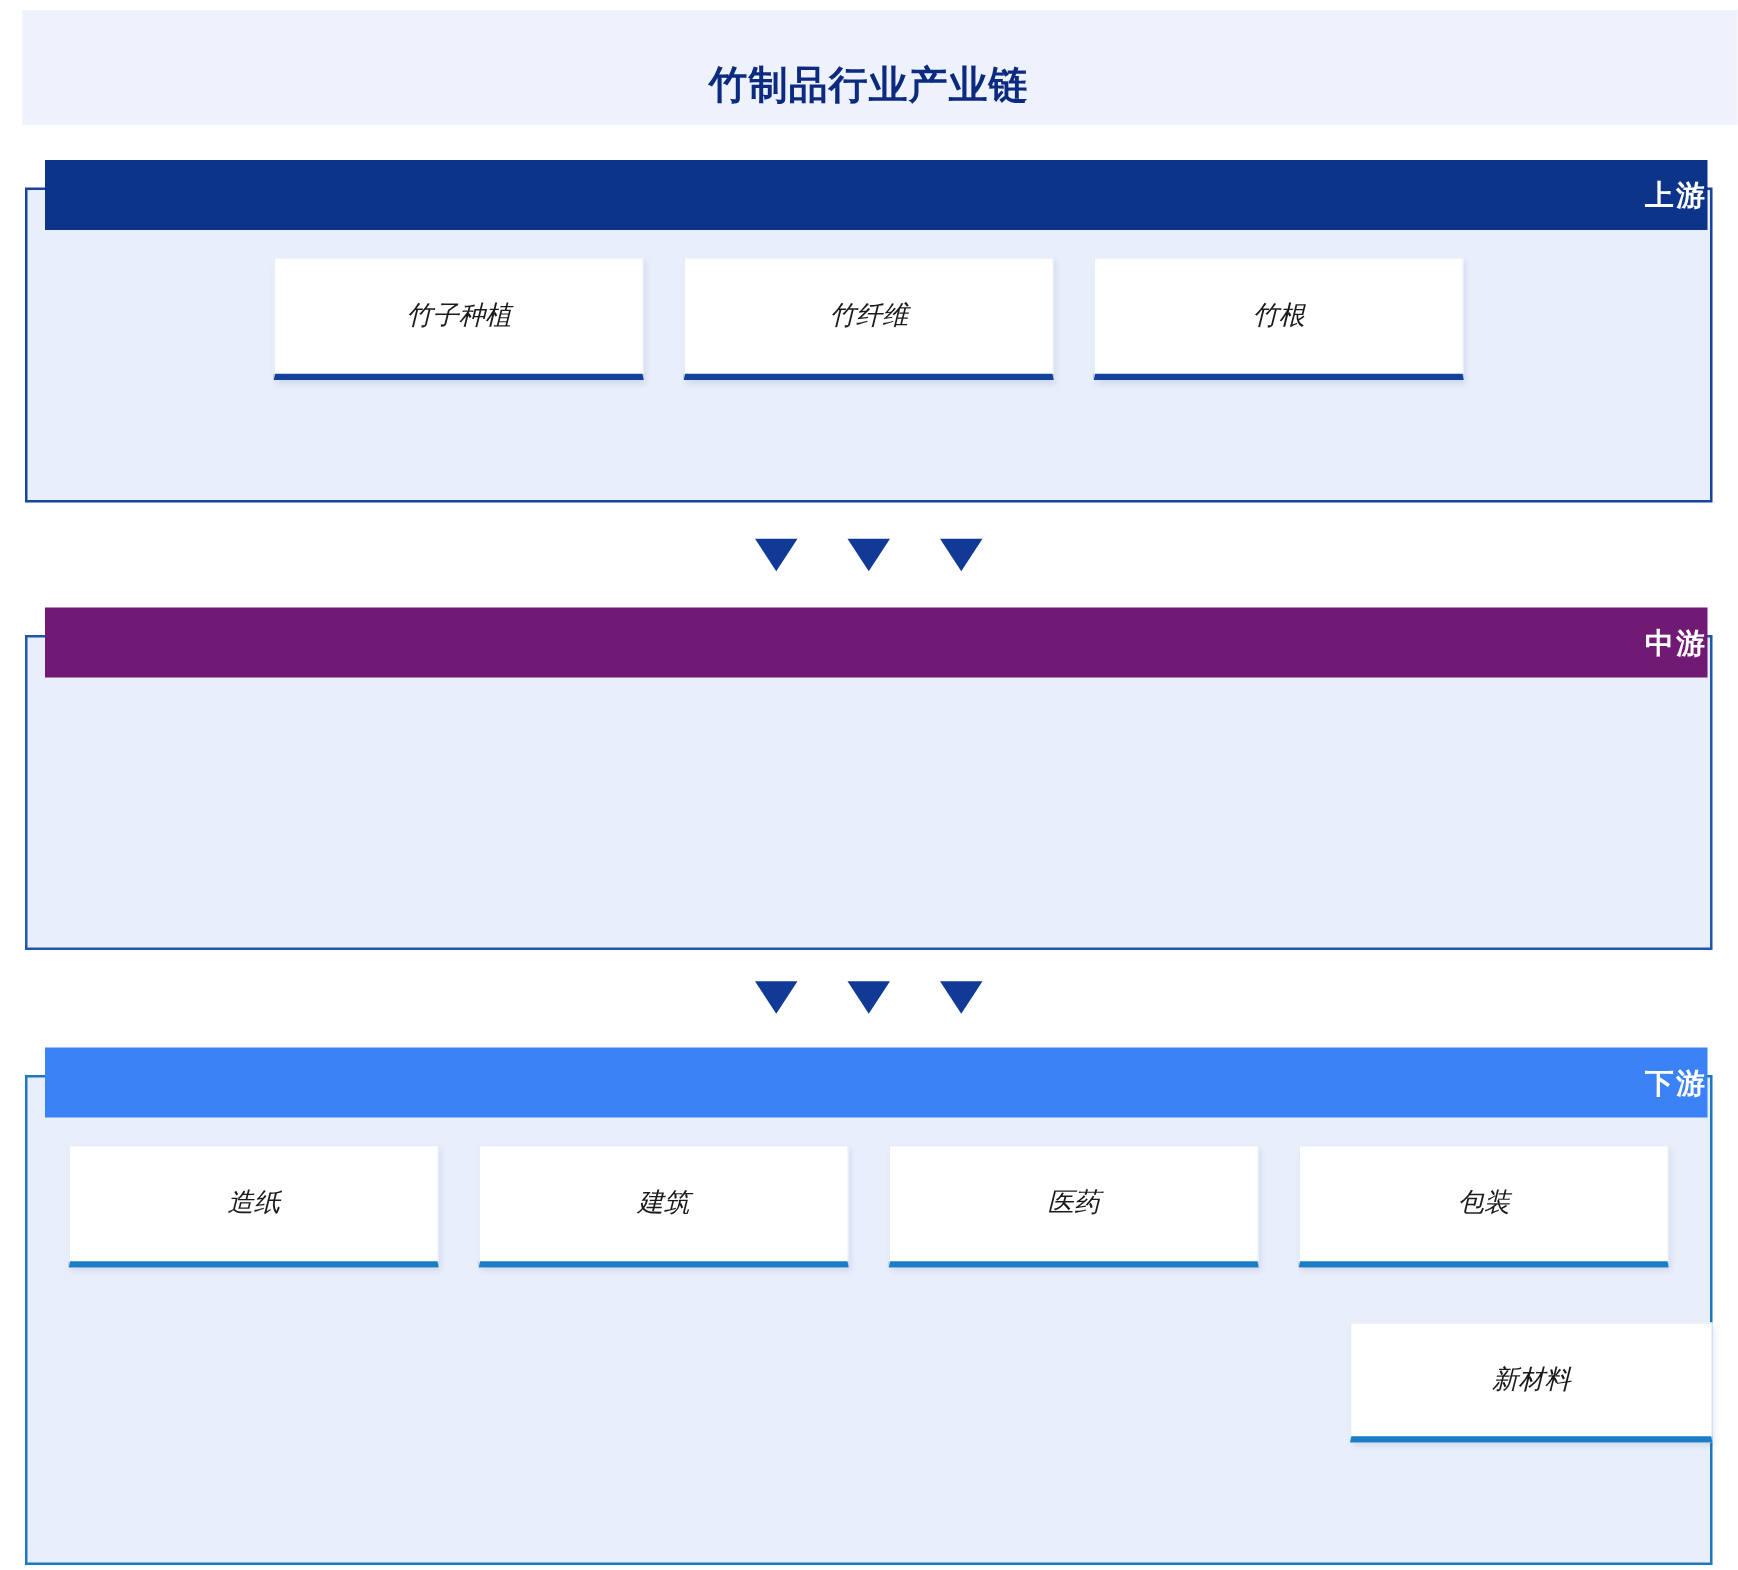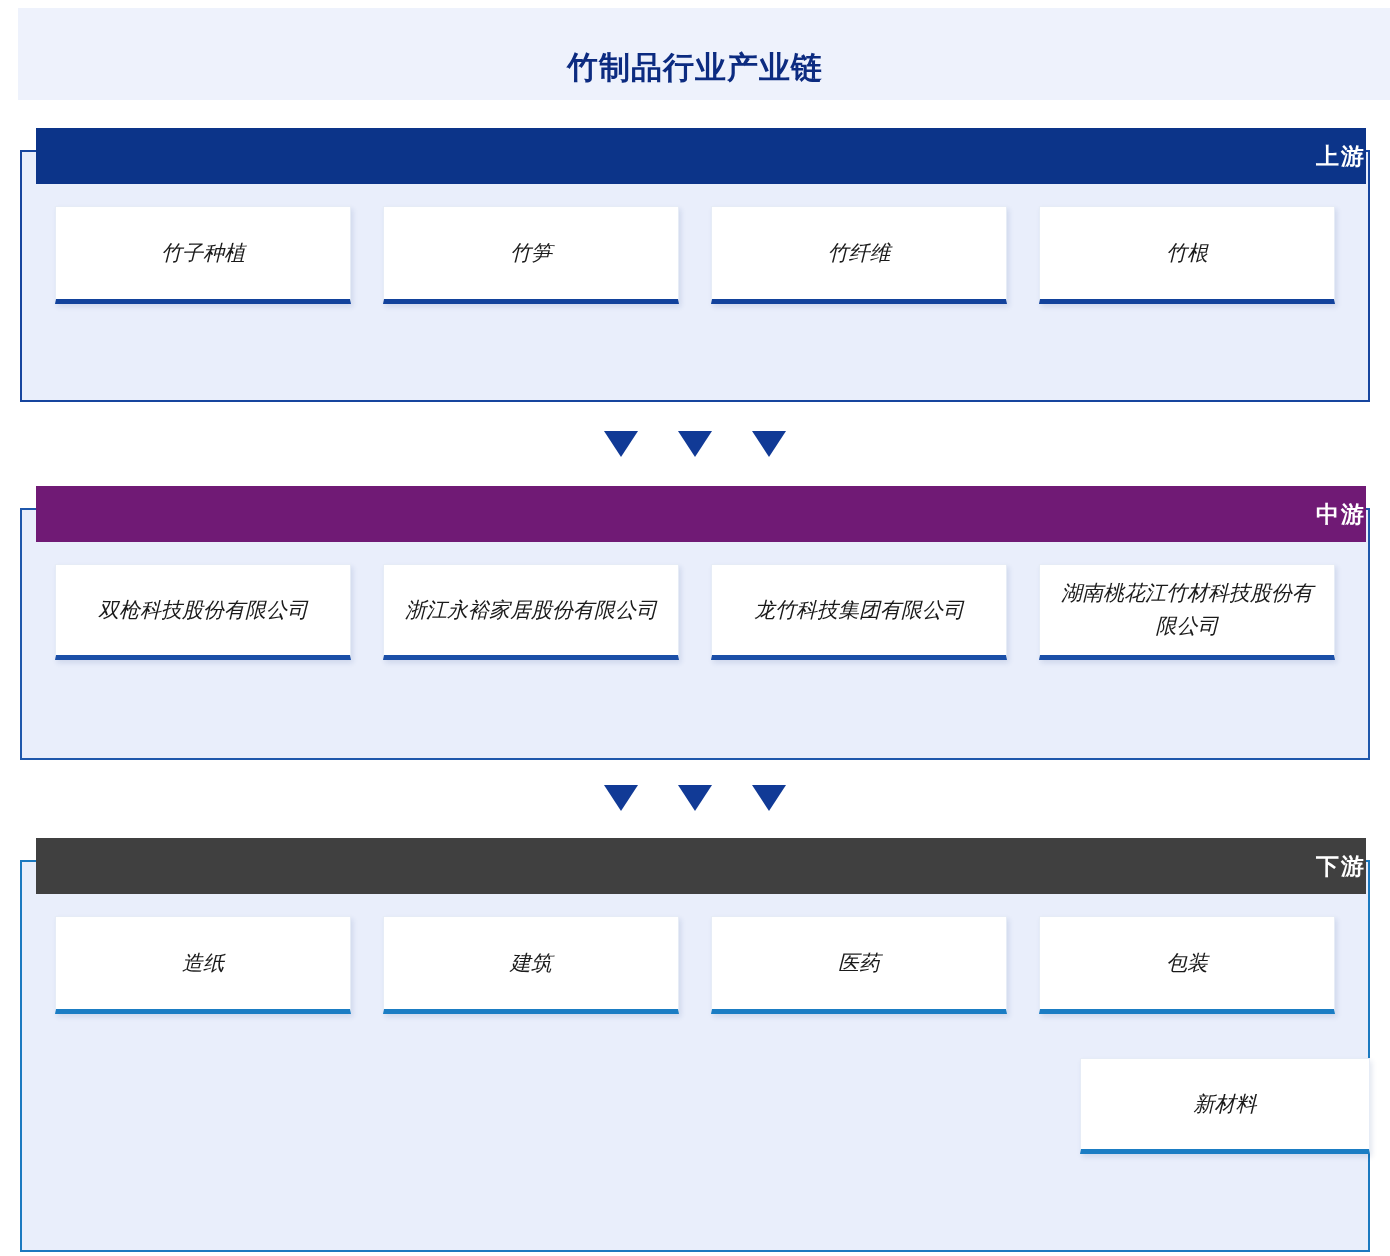--- a/index.html
+++ b/index.html
@@ -118,21 +118,21 @@
   
   #stage-upstream   { top: 128px; height: 274px; }
   #stage-upstream   .stage-header { background: #0c3489; }
   #stage-upstream   .stage-frame  { border-color: #17459e; }
 
   #stage-midstream  { top: 486px; height: 274px; }
   #stage-midstream  .stage-header { background: #701a75; }
   #stage-midstream  .stage-frame  { border-color: #1f57ab; }
 
   #stage-downstream { top: 838px; height: 414px; }
-  #stage-downstream .stage-header { background: #404040; }
+  #stage-downstream .stage-header { background: #3b82f6; }
   #stage-downstream .stage-frame  { border-color: #1b79c0; }
 
   
   .arrow-band {
     position: absolute;
     left: 0;
     width: 1390px;
     height: 40px;
     display: flex;
     justify-content: center;
@@ -165,44 +165,35 @@
 
   <div class="title-band"></div>
   <div class="title-text">竹制品行业产业链</div>
 
   <div class="stage" id="stage-upstream">
     <div class="stage-frame"></div>
     <div class="stage-header">上游</div>
     <div class="stage-body">
       <div class="row">
         <div class="card card-tall c-up">竹子种植</div>
-        <div class="card card-tall c-up">竹笋</div>
         <div class="card card-tall c-up">竹纤维</div>
         <div class="card card-tall c-up">竹根</div>
       </div>
     </div>
   </div>
 
   <div class="arrow-band" id="arrows-1">
     <div class="tri"></div>
     <div class="tri"></div>
     <div class="tri"></div>
   </div>
 
   <div class="stage" id="stage-midstream">
     <div class="stage-frame"></div>
     <div class="stage-header">中游</div>
-    <div class="stage-body">
-      <div class="row">
-        <div class="card card-mid c-mid">双枪科技股份有限公司</div>
-        <div class="card card-mid c-mid">浙江永裕家居股份有限公司</div>
-        <div class="card card-mid c-mid">龙竹科技集团有限公司</div>
-        <div class="card card-mid c-mid">湖南桃花江竹材科技股份有限公司</div>
-      </div>
-    </div>
   </div>
 
   <div class="arrow-band" id="arrows-2">
     <div class="tri"></div>
     <div class="tri"></div>
     <div class="tri"></div>
   </div>
 
   <div class="stage" id="stage-downstream">
     <div class="stage-frame"></div>

